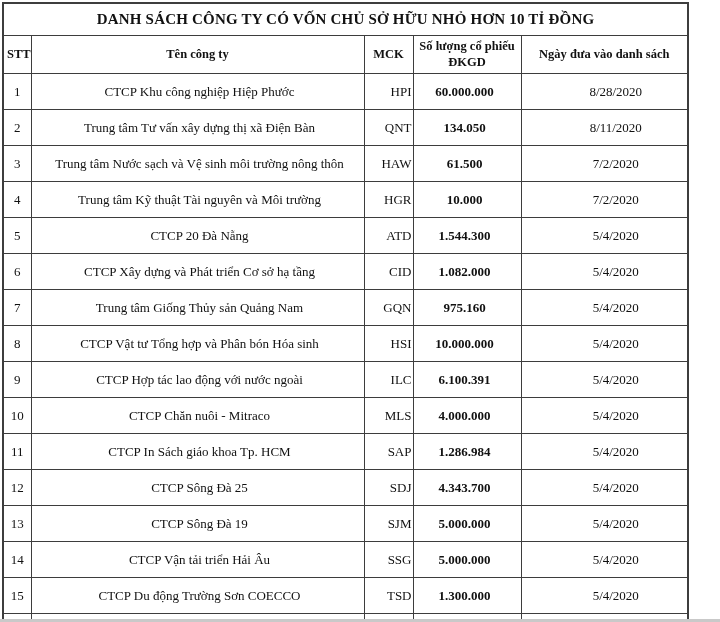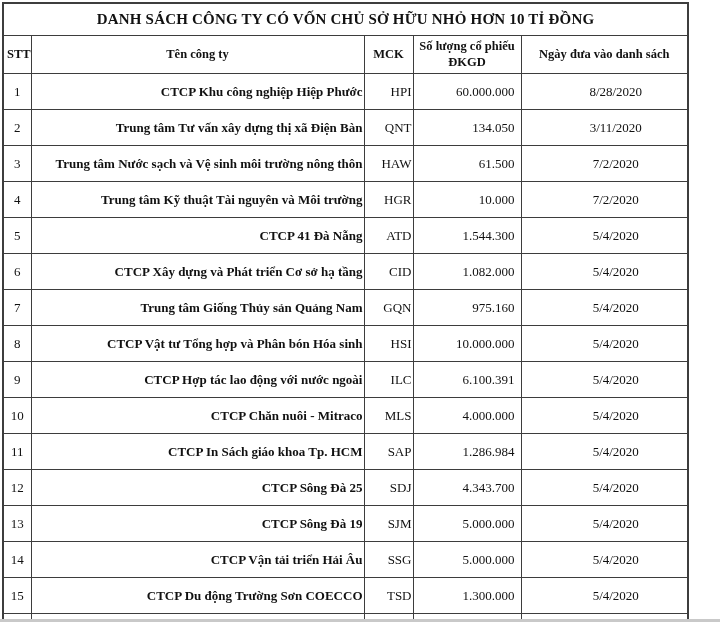--- a/index.html
+++ b/index.html
@@ -48,23 +48,23 @@
     white-space: normal;
     line-height: 1.25;
     vertical-align: middle;
   }
   tr.data-row td {
     height: 33px;
     font-size: 13px;
     vertical-align: middle;
   }
   td.c-stt   { text-align: center; }
-  td.c-name  { text-align: right; padding-left: 5px; font-weight: bold; }
+  td.c-name  { text-align: center; padding-left: 5px; }
   td.c-mck   { text-align: right; }
-  td.c-shares{ text-align: right; padding-right: 6px; }
+  td.c-shares{ text-align: center; padding-right: 6px; font-weight: bold; }
   td.c-date  { text-align: center; padding-left: 24px; }
   .bottom-strip {
     position: absolute;
     left: 0;
     bottom: 0;
     width: 720px;
     height: 3px;
     background: #c9c9c9;
   }
 </style>
@@ -99,42 +99,42 @@
     <td class="c-mck">HPI</td>
     <td class="c-shares">60.000.000</td>
     <td class="c-date">8/28/2020</td>
   </tr>
 
   <tr class="data-row">
     <td class="c-stt">2</td>
     <td class="c-name">Trung tâm Tư vấn xây dựng thị xã Điện Bàn</td>
     <td class="c-mck">QNT</td>
     <td class="c-shares">134.050</td>
-    <td class="c-date">3/11/2020</td>
+    <td class="c-date">8/11/2020</td>
   </tr>
 
   <tr class="data-row">
     <td class="c-stt">3</td>
     <td class="c-name">Trung tâm Nước sạch và Vệ sinh môi trường nông thôn</td>
     <td class="c-mck">HAW</td>
     <td class="c-shares">61.500</td>
     <td class="c-date">7/2/2020</td>
   </tr>
 
   <tr class="data-row">
     <td class="c-stt">4</td>
     <td class="c-name">Trung tâm Kỹ thuật Tài nguyên và Môi trường</td>
     <td class="c-mck">HGR</td>
     <td class="c-shares">10.000</td>
     <td class="c-date">7/2/2020</td>
   </tr>
 
   <tr class="data-row">
     <td class="c-stt">5</td>
-    <td class="c-name">CTCP 41 Đà Nẵng</td>
+    <td class="c-name">CTCP 20 Đà Nẵng</td>
     <td class="c-mck">ATD</td>
     <td class="c-shares">1.544.300</td>
     <td class="c-date">5/4/2020</td>
   </tr>
 
   <tr class="data-row">
     <td class="c-stt">6</td>
     <td class="c-name">CTCP Xây dựng và Phát triển Cơ sở hạ tầng</td>
     <td class="c-mck">CID</td>
     <td class="c-shares">1.082.000</td>

